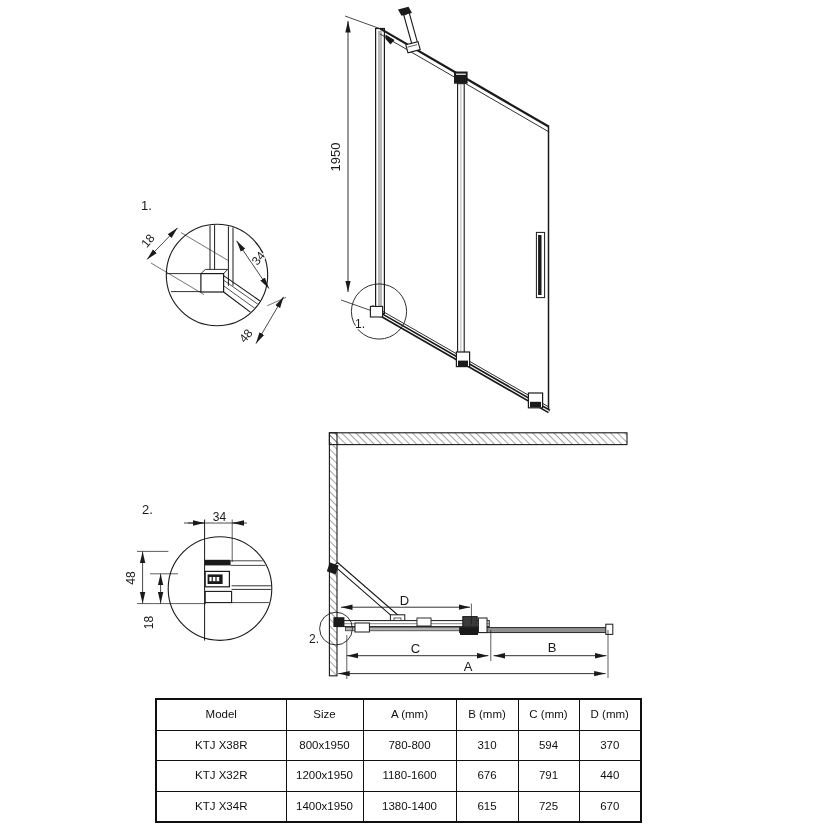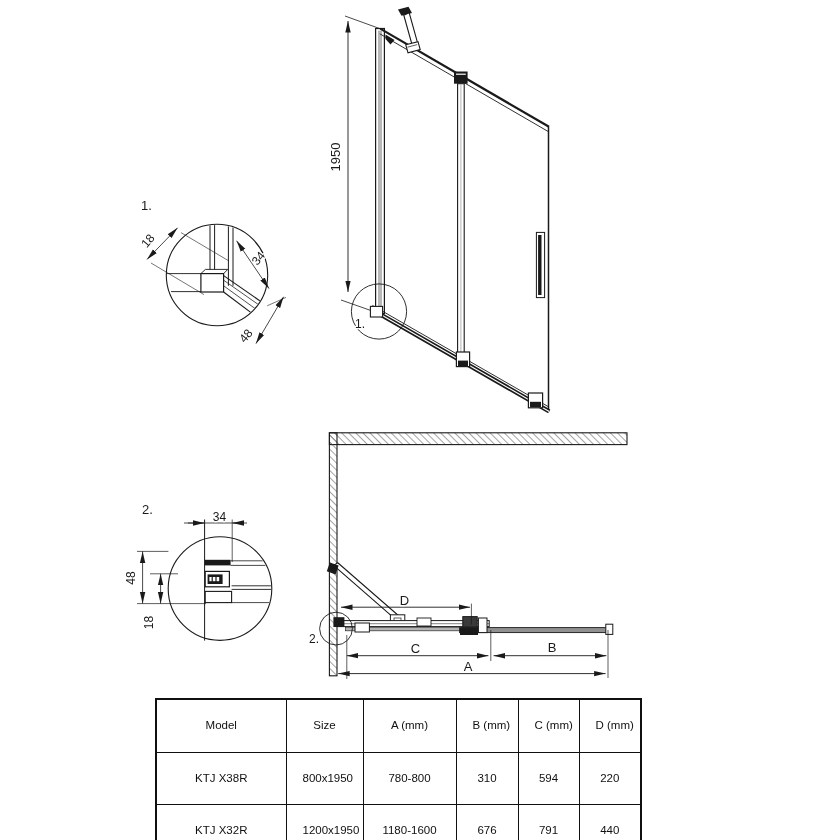--- a/index.html
+++ b/index.html
@@ -6,21 +6,21 @@
   body{width:840px;height:840px;position:relative;font-family:"Liberation Sans",sans-serif;}
   .sheet{position:absolute;inset:0;width:840px;height:840px;background:#fff;overflow:hidden;}
   svg{position:absolute;left:0;top:0;}
   svg text{font-family:"Liberation Sans",sans-serif;fill:#1a1a1a;paint-order:stroke;stroke:#ffffff;stroke-width:2.6px;stroke-linejoin:round;}
   .fs13{font-size:13px}.fs12{font-size:12px}
   .mid{text-anchor:middle}
   
   table.dims{position:absolute;left:155px;top:698px;width:486px;border-collapse:collapse;table-layout:fixed;
              border:2px solid #101010;color:#101010;}
   table.dims th,table.dims td{border:1px solid #101010;font-weight:400;font-size:11.5px;text-align:center;
-             padding:16px;height:19.6px;line-height:19.6px;overflow:hidden;white-space:nowrap;}
+             padding:5px;height:19.6px;line-height:19.6px;overflow:hidden;white-space:nowrap;}
 </style>
 </head>
 <body>
 
 <div class="sheet">
 
 <svg width="840" height="840" viewBox="0 0 840 840">
   <defs>
     <marker id="arr" markerUnits="userSpaceOnUse" markerWidth="12" markerHeight="7" refX="11.5" refY="3.5" orient="auto-start-reverse">
       <path d="M0,0.8 L11.5,3.5 L0,6.2 Z" fill="#1a1a1a"></path>
@@ -231,26 +231,34 @@
       <th>D (mm)</th>
     </tr>
   </thead>
   <tbody>
     <tr>
       <td>KTJ X38R</td>
       <td>800x1950</td>
       <td>780-800</td>
       <td>310</td>
       <td>594</td>
-      <td>220</td>
+      <td>370</td>
     </tr>
     <tr>
       <td>KTJ X32R</td>
       <td>1200x1950</td>
       <td>1180-1600</td>
       <td>676</td>
       <td>791</td>
       <td>440</td>
     </tr>
+    <tr>
+      <td>KTJ X34R</td>
+      <td>1400x1950</td>
+      <td>1380-1400</td>
+      <td>615</td>
+      <td>725</td>
+      <td>670</td>
+    </tr>
   </tbody>
 </table>
 
 </div>
 
 </body></html>

